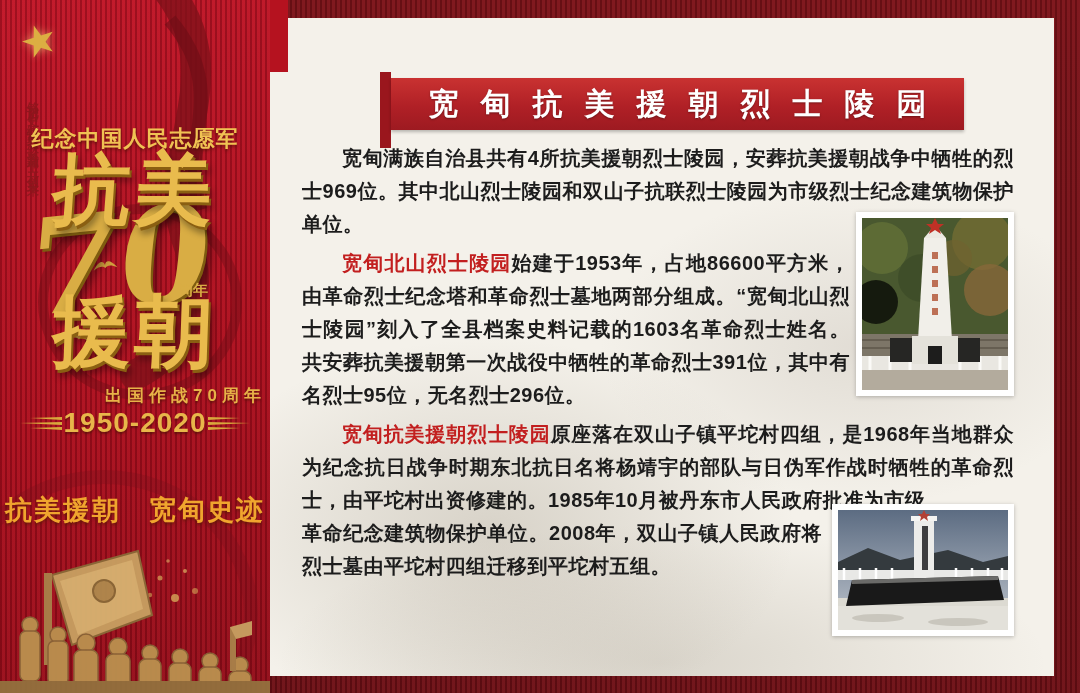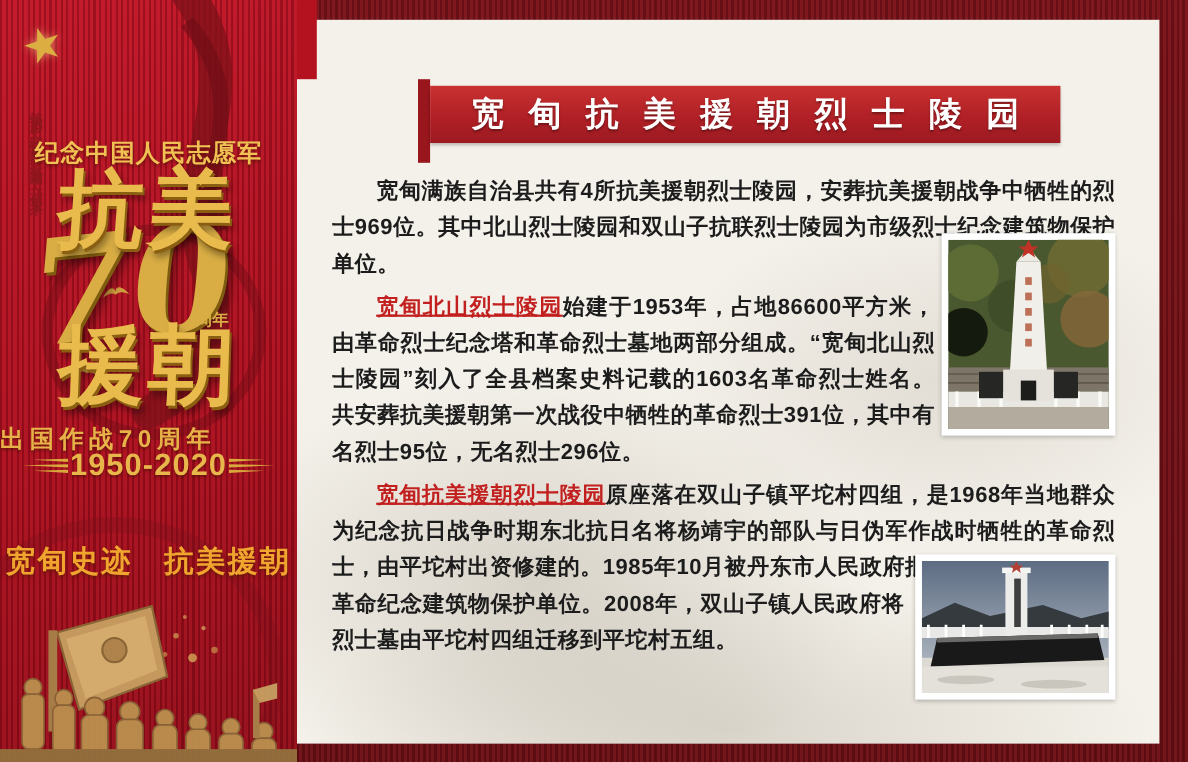--- a/index.html
+++ b/index.html
@@ -28,26 +28,26 @@
     display:flex;align-items:center;justify-content:center;
     box-shadow:0 2px 3px rgba(0,0,0,.25);
   }
   .title-text{
     color:#fff;font-size:30px;font-weight:800;letter-spacing:22px;padding-left:22px;
     white-space:nowrap;text-shadow:0 1px 2px rgba(0,0,0,.35);
   }
   .content{
     position:absolute;left:32px;top:124px;width:712px;
     font-size:20px;line-height:33px;font-weight:700;color:#1c1c1c;
-    letter-spacing:.5px;text-align:justify;margin-top:16px;
+    letter-spacing:.5px;text-align:justify;
   }
   .content p{margin:0 0 6px 0;}
   .content p.cont{margin-top:0;}
   .indent{text-indent:2em;}
-  .red{color:#c21f1f;text-decoration:underline;}
+  .red{color:#c21f1f;}
   .wrap-spacer{float:right;}
   .spacer-a{width:164px;height:168px;}
   .spacer-b{width:192px;height:112px;}
 
   
   .photo{position:absolute;background:#fff;padding:6px;box-shadow:0 1px 4px rgba(0,0,0,.25);}
   .photo svg{display:block;width:100%;height:100%;}
   .photo-1{left:586px;top:194px;width:146px;height:172px;}
   .photo-2{left:562px;top:486px;width:170px;height:120px;}
 
@@ -76,21 +76,21 @@
   .big-top{top:150px;transform:skewX(-4deg);}
   .big-bottom{top:292px;transform:skewX(-2deg);}
   .ring{left:38px;top:204px;width:184px;height:176px;border:10px solid rgba(110,14,22,.45);
         border-radius:50%;z-index:1;}
   .ring2{left:-50px;top:470px;width:280px;height:260px;border:14px solid rgba(120,18,26,.30);
          border-radius:50%;z-index:0;}
   .num70{left:28px;top:194px;font-family:"DejaVu Serif",serif;font-style:italic;font-weight:700;
          font-size:132px;line-height:1;color:#d9ad44;transform:rotate(-6deg);z-index:2;
          text-shadow:2px 3px 0 #7e5c10,5px 8px 9px rgba(0,0,0,.4);}
   .unit{left:178px;top:281px;font-size:15px;font-weight:700;color:#d9ad44;z-index:2;}
-  .campaign{left:0;right:16px;top:384px;text-align:left;font-size:22px;font-weight:800;
+  .campaign{left:0;right:4px;top:384px;text-align:right;font-size:17px;font-weight:800;
             color:#e7b248;letter-spacing:5px;text-shadow:0 2px 2px rgba(60,20,0,.5);z-index:3;}
   .years-row{left:0;right:0;top:407px;display:flex;align-items:center;justify-content:center;
              gap:2px;z-index:3;}
   .years-row *{position:static;}
   .years{font-size:28px;font-weight:800;color:#e8b64a;letter-spacing:1px;
          text-shadow:0 2px 2px rgba(60,20,0,.5);}
   .slogan-row{left:0;right:0;top:492px;display:flex;justify-content:center;gap:28px;z-index:3;
               font-size:27px;font-weight:900;color:#f0a52e;letter-spacing:2px;
               text-shadow:0 2px 3px rgba(80,30,0,.6);}
   .slogan-row span{position:static;}
@@ -229,22 +229,22 @@
       </svg>
       <span class="years">1950-2020</span>
       <svg width="42" height="16" viewBox="0 0 42 16">
         <polygon points="0,2 32,3 0,5" fill="#d8a83c"></polygon>
         <polygon points="0,7 42,8 0,10" fill="#d8a83c"></polygon>
         <polygon points="0,12 32,13 0,15" fill="#d8a83c"></polygon>
       </svg>
     </div>
 
     <div class="slogan-row">
+      <span>抗美援朝</span>
       <span>宽甸史迹</span>
-      <span>抗美援朝</span>
     </div>
 
     <svg class="sculpture" viewBox="0 0 270 150">
       <g opacity=".95">
         <ellipse cx="175" cy="55" rx="4" ry="4" fill="#d9b05c" opacity=".8"></ellipse>
         <circle cx="160" cy="35" r="2.5" fill="#d9b05c" opacity=".7"></circle>
         <circle cx="185" cy="28" r="2" fill="#e3bd6a" opacity=".7"></circle>
         <circle cx="195" cy="48" r="3" fill="#d9b05c" opacity=".6"></circle>
         <circle cx="168" cy="18" r="1.8" fill="#e3bd6a" opacity=".6"></circle>
         <circle cx="150" cy="52" r="2.2" fill="#d9b05c" opacity=".6"></circle>

